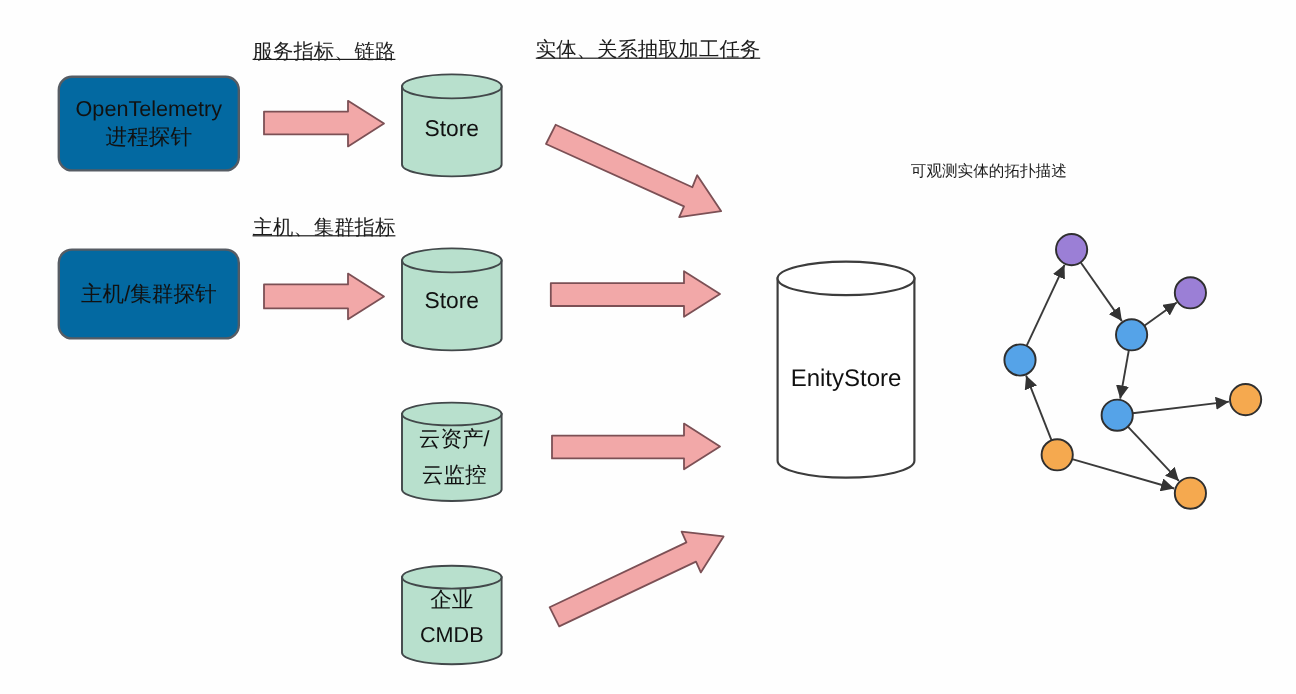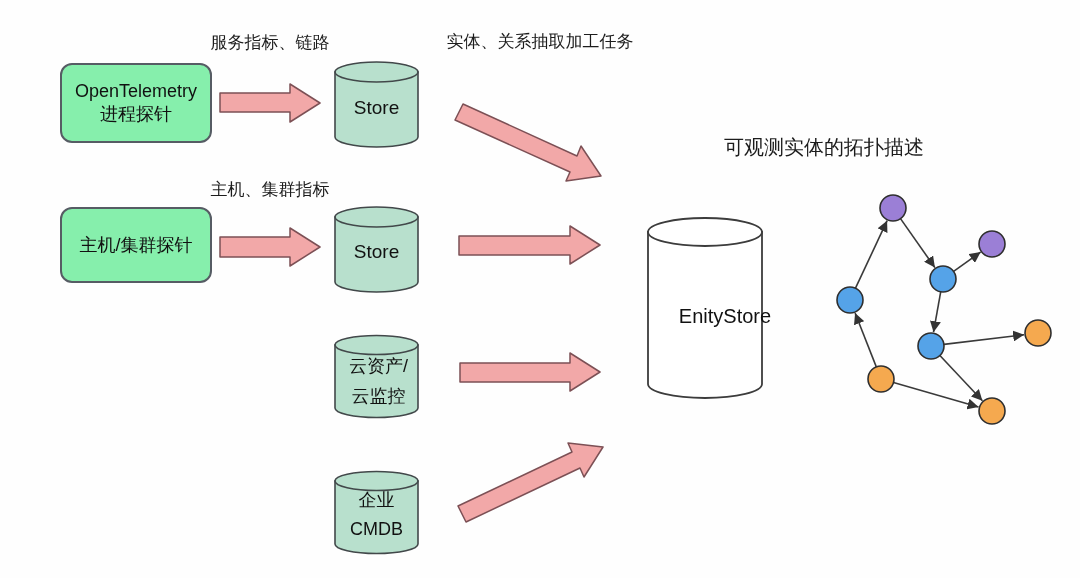--- a/index.html
+++ b/index.html
@@ -3,30 +3,30 @@
 <meta charset="utf-8">
 <style>
   html,body{margin:0;padding:0;background:#fff;}
   #canvas{
     position:relative;width:1080px;height:578px;background:#fefefe;overflow:hidden;
     font-family:"Liberation Sans","DejaVu Sans",sans-serif;color:#1a1a1a;
   }
   #diagram-svg{position:absolute;left:0;top:0;}
   .abs{position:absolute;}
   .probe-box{
-    background:#86efac;border:2px solid #565c64;border-radius:12px;
+    background:#0369a1;border:2px solid #565c64;border-radius:12px;
     display:flex;flex-direction:column;align-items:center;justify-content:center;
-    text-align:center;font-size:18px;line-height:23px;color:#111;margin-left:12px;
+    text-align:center;font-size:18px;line-height:23px;color:#111;
   }
-  .flow-label{font-size:17px;text-align:center;color:#1c1c1c;white-space:nowrap;}
+  .flow-label{font-size:17px;text-align:center;color:#1c1c1c;white-space:nowrap;text-decoration:underline;}
   .cyl-label{text-align:center;color:#111;}
   .store-label{font-size:19px;line-height:21px;}
   .two-line{font-size:18px;line-height:30px;}
-  .es-label{font-size:20px;line-height:22px;margin-left:20px;}
-  .topo-title{font-size:20px;text-align:center;color:#1c1c1c;white-space:nowrap;}
+  .es-label{font-size:20px;line-height:22px;}
+  .topo-title{font-size:13px;text-align:center;color:#1c1c1c;white-space:nowrap;}
   .watermark{
     font-size:25px;font-weight:bold;text-align:right;white-space:nowrap;
     color:#ffffff;letter-spacing:1px;
     text-shadow:1px 1px 0 #9a9a9a, 2px 2px 3px #8e8e8e, 0 0 1px #c0c0c0;
   }
 </style>
 </head>
 <body>
 
 <div id="canvas">

